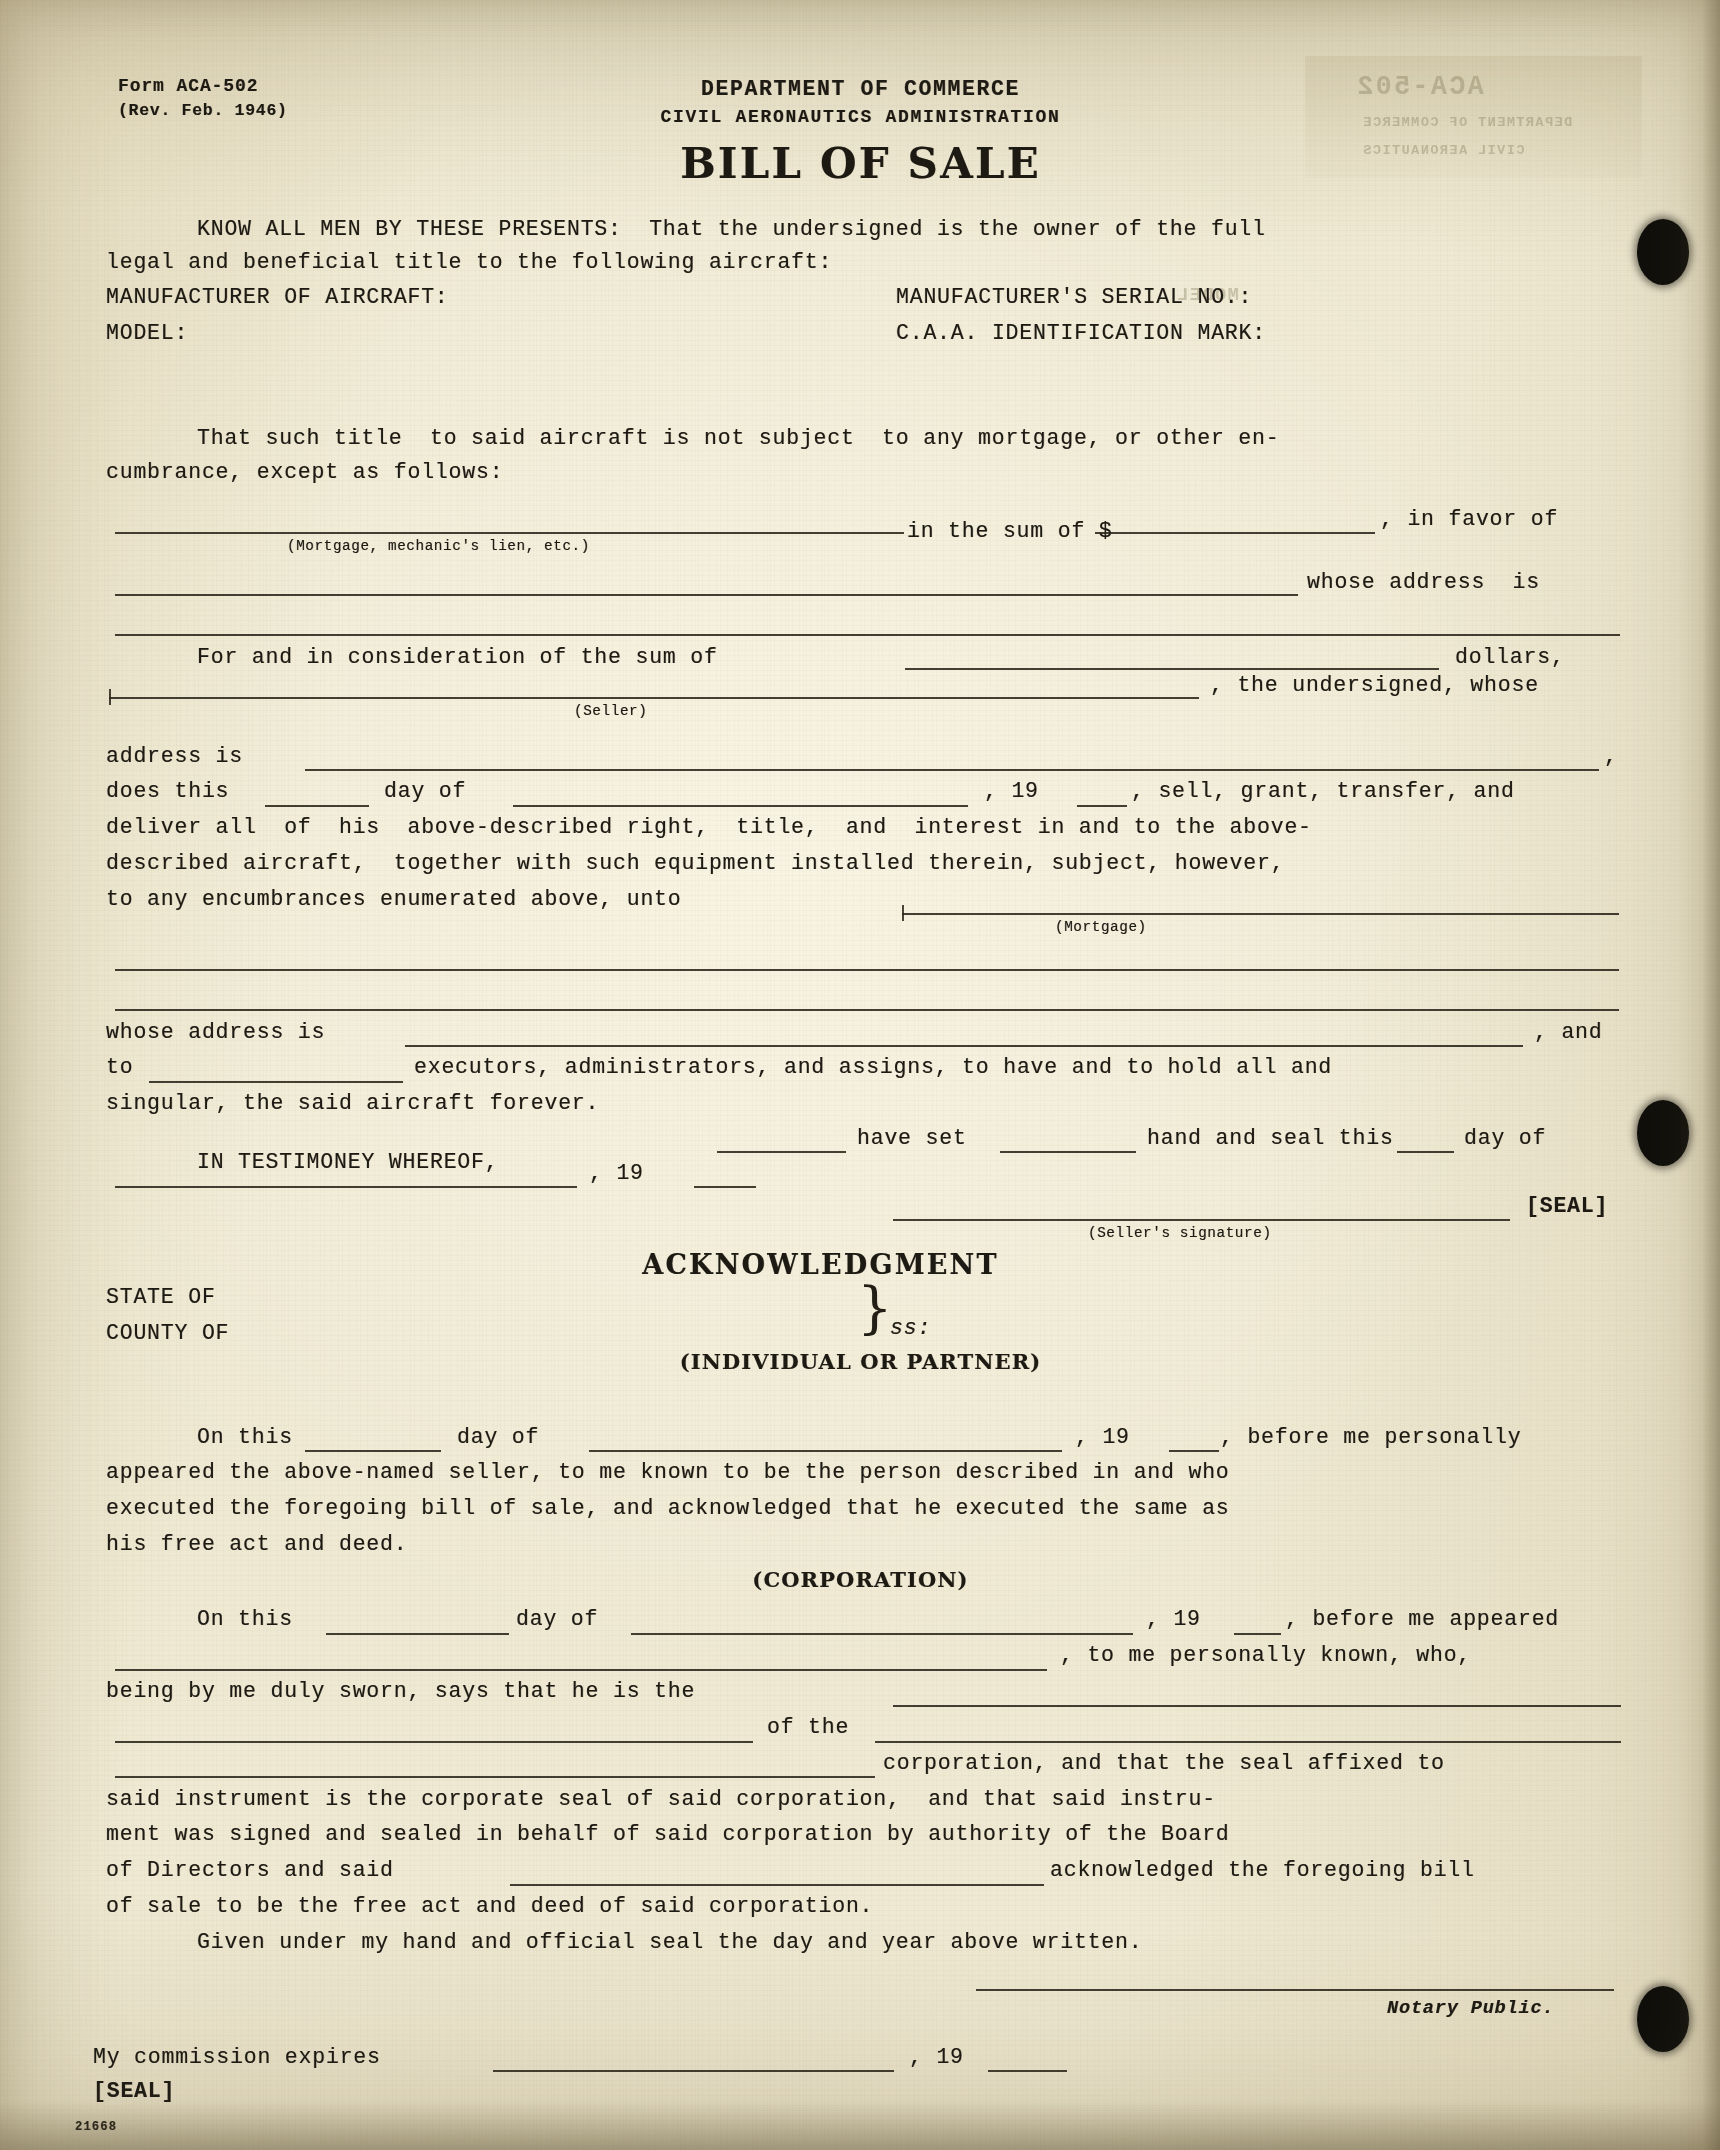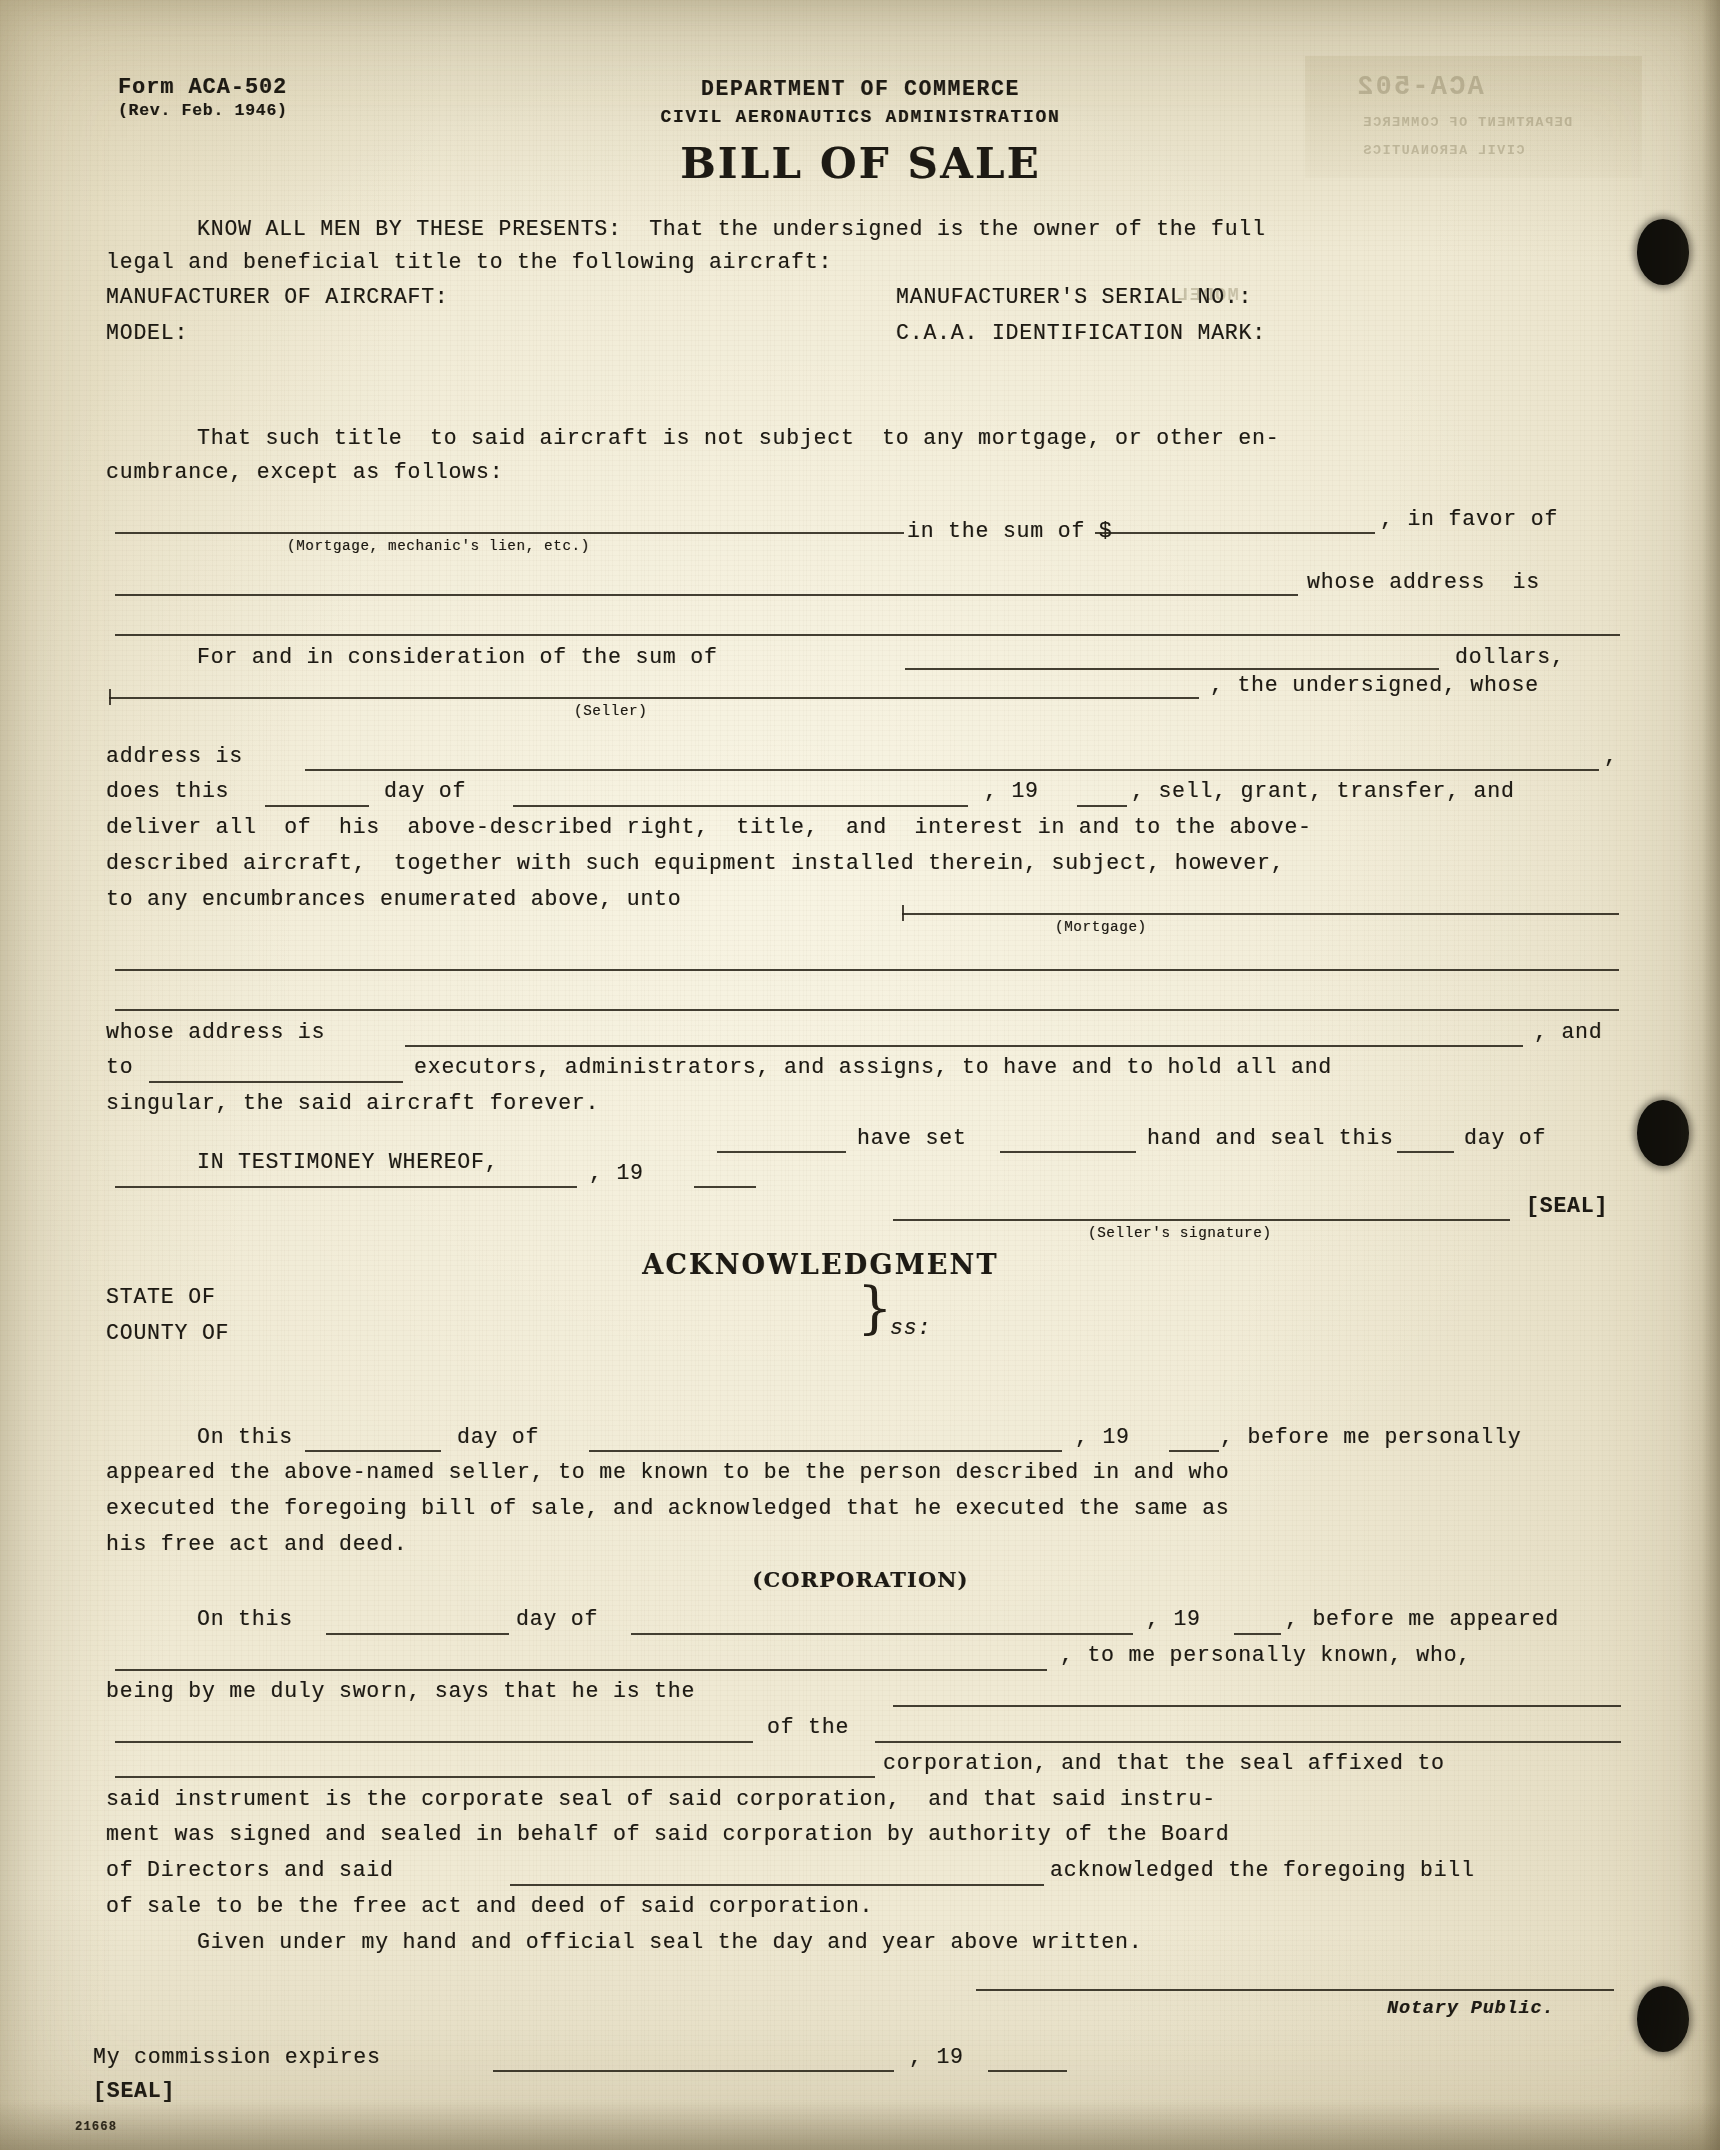--- a/index.html
+++ b/index.html
@@ -97,21 +97,21 @@
     font-size: 14.3px;
     letter-spacing: 0.6px;
   }
   .tiny {
     font-size: 12.2px;
     letter-spacing: 0.4px;
   }
   .bold { font-weight: bold; }
 
   
-  #form-no   { left: 118px; top: 77px; font-size: 22px; font-weight: bold; letter-spacing: 0.9px; }
+  #form-no   { left: 118px; top: 77px; font-size: 18px; font-weight: bold; letter-spacing: 0.9px; }
   #form-rev  { left: 118px; top: 103px; font-size: 16.5px; font-weight: bold; letter-spacing: 0.7px; }
 
   
   #dept {
     left: 0; top: 79px; width: 1721px; text-align: center;
     font-size: 21.5px; font-weight: bold; letter-spacing: 1.6px;
   }
   #agency {
     left: 0; top: 108px; width: 1721px; text-align: center;
     font-size: 18px; font-weight: bold; letter-spacing: 1.7px;
@@ -249,20 +249,21 @@
   <div class="t body bold" style="left:1526px; top:1196px;">[SEAL]</div>
   <div class="t small" style="left:1088px; top:1226px;">(Seller's signature)</div>
 
   <div class="t" id="ack-title">ACKNOWLEDGMENT</div>
 
   <div class="t body" style="left:106px; top:1287px;">STATE OF</div>
   <div class="t body" style="left:106px; top:1323px;">COUNTY OF</div>
   <div class="brace" style="left:857px; top:1280px;">}</div>
   <div class="t body" style="left:890px; top:1318px; font-style:italic;">ss:</div>
 
+  <div class="t" style="left:0; top:1351px; width:1721px; text-align:center; font-family:'DejaVu Serif',serif; font-weight:bold; font-size:21px; letter-spacing:1.1px;">(INDIVIDUAL OR PARTNER)</div>
 
   <div class="t body" style="left:197px; top:1427px;">On this</div>
   <div class="rule" style="left:305px; top:1450px; width:136px;"></div>
   <div class="t body" style="left:457px; top:1427px;">day of</div>
   <div class="rule" style="left:589px; top:1450px; width:473px;"></div>
   <div class="t body" style="left:1075px; top:1427px;">, 19</div>
   <div class="rule" style="left:1169px; top:1450px; width:50px;"></div>
   <div class="t body" style="left:1220px; top:1427px;">, before me personally</div>
 
   <div class="t body" style="left:106px; top:1462px;">appeared the above-named seller, to me known to be the person described in and who</div>

